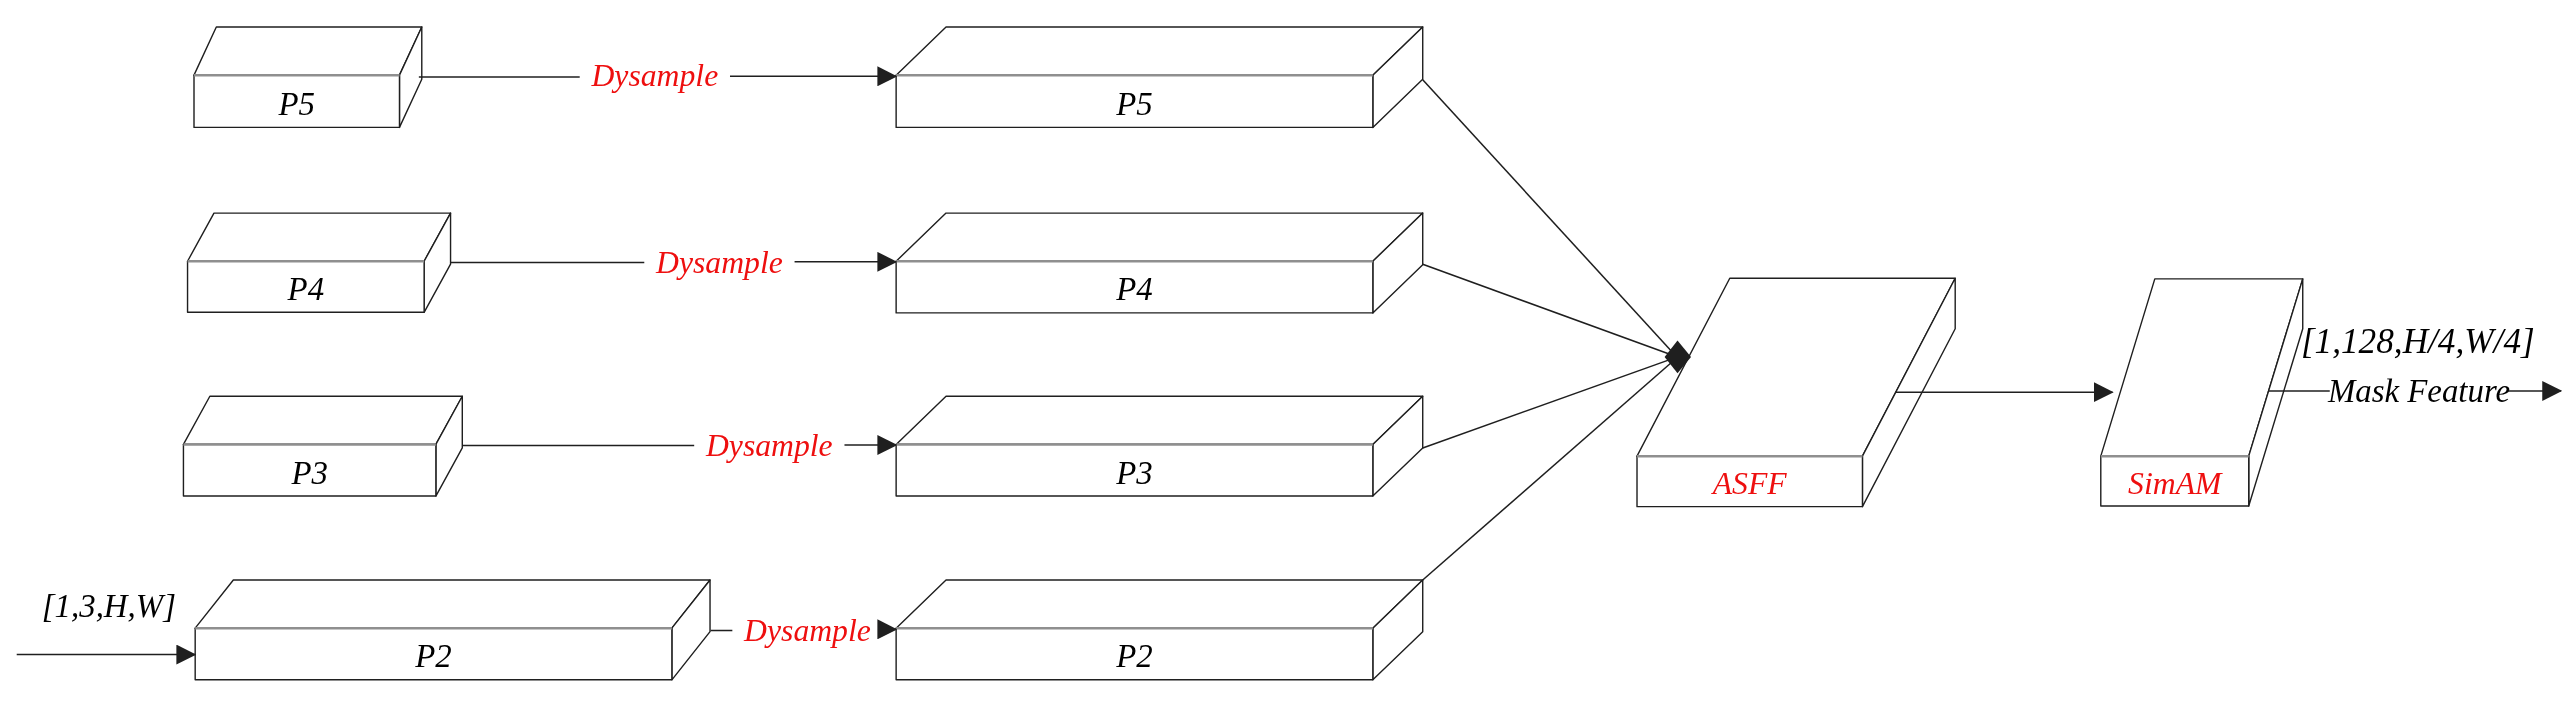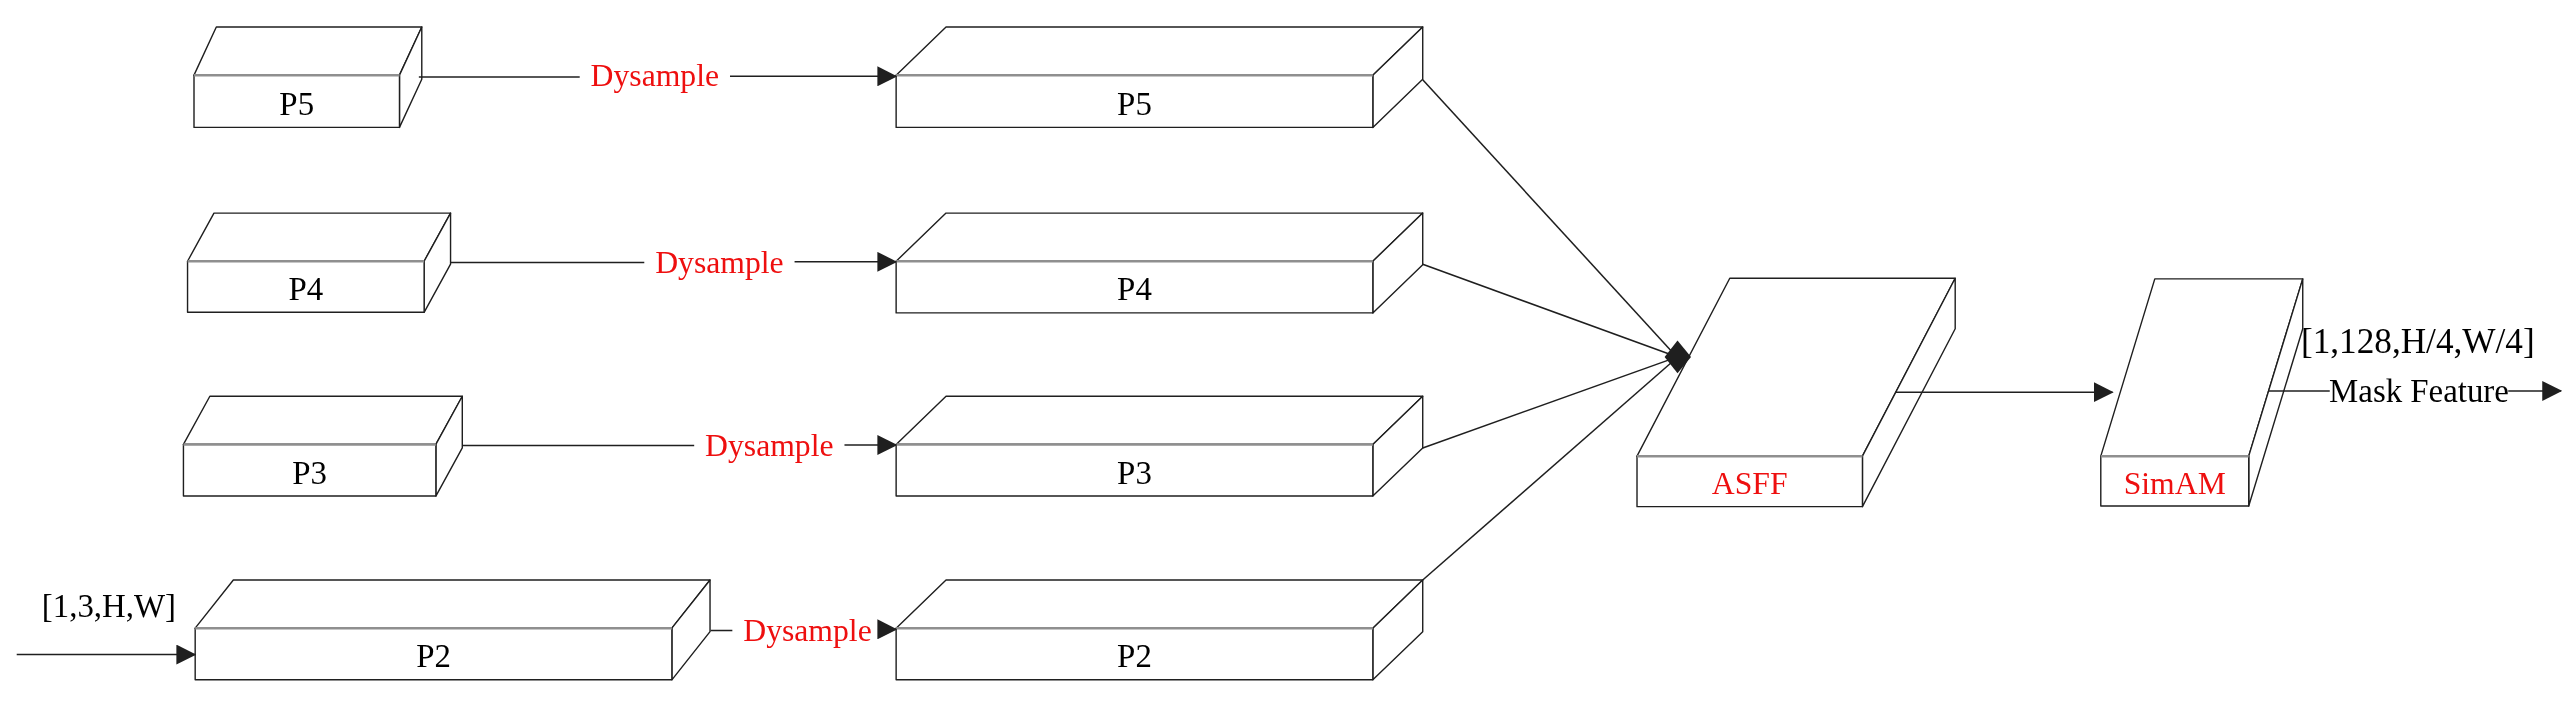--- a/index.html
+++ b/index.html
@@ -6,20 +6,21 @@
     margin: 0;
     padding: 0;
     background: #ffffff;
   }
   .stage {
     position: relative;
     width: 2576px;
     height: 708px;
     background: #ffffff;
     overflow: hidden;
+    font-style: italic;
   }
   svg {
     display: block;
   }
   text {
     font-family: "Liberation Serif", "DejaVu Serif", serif;
   }
 </style>
 </head>
 <body>

